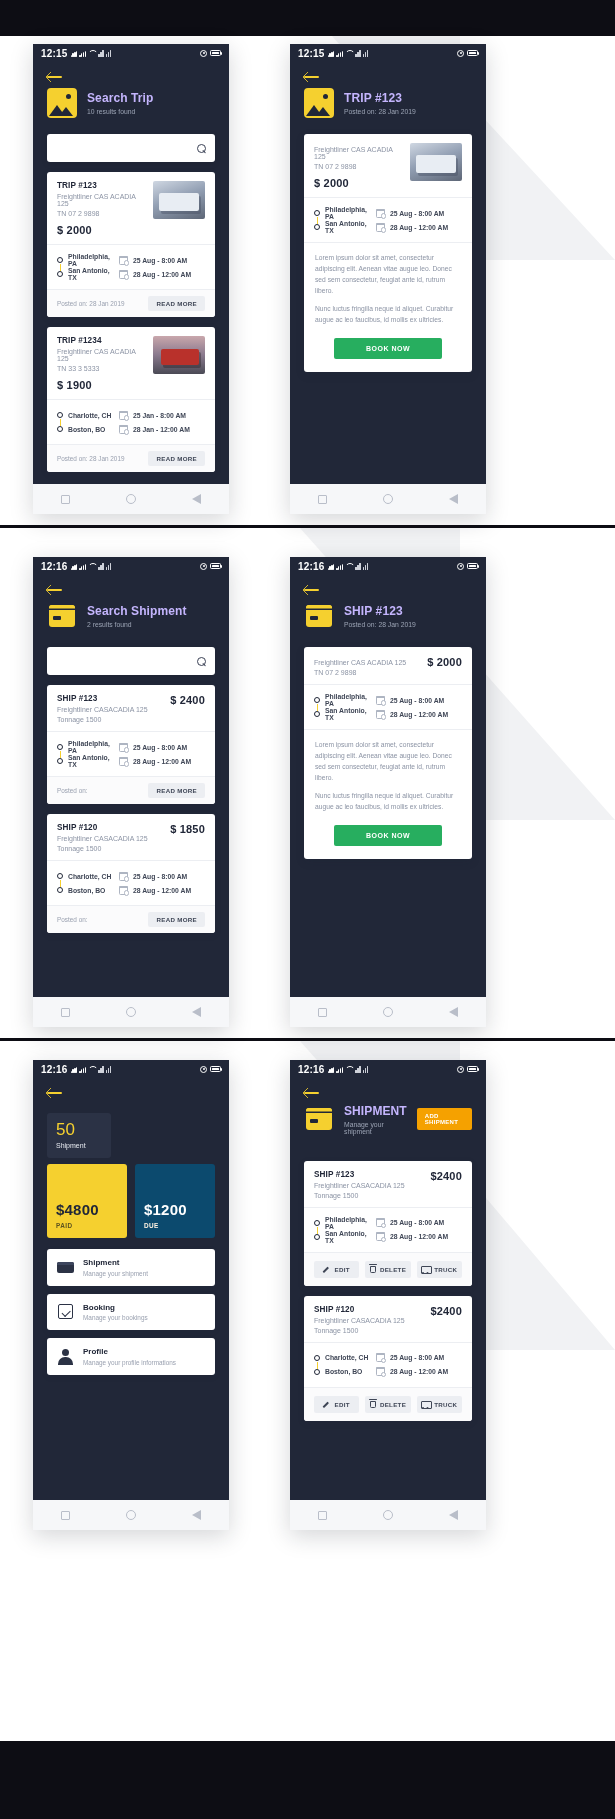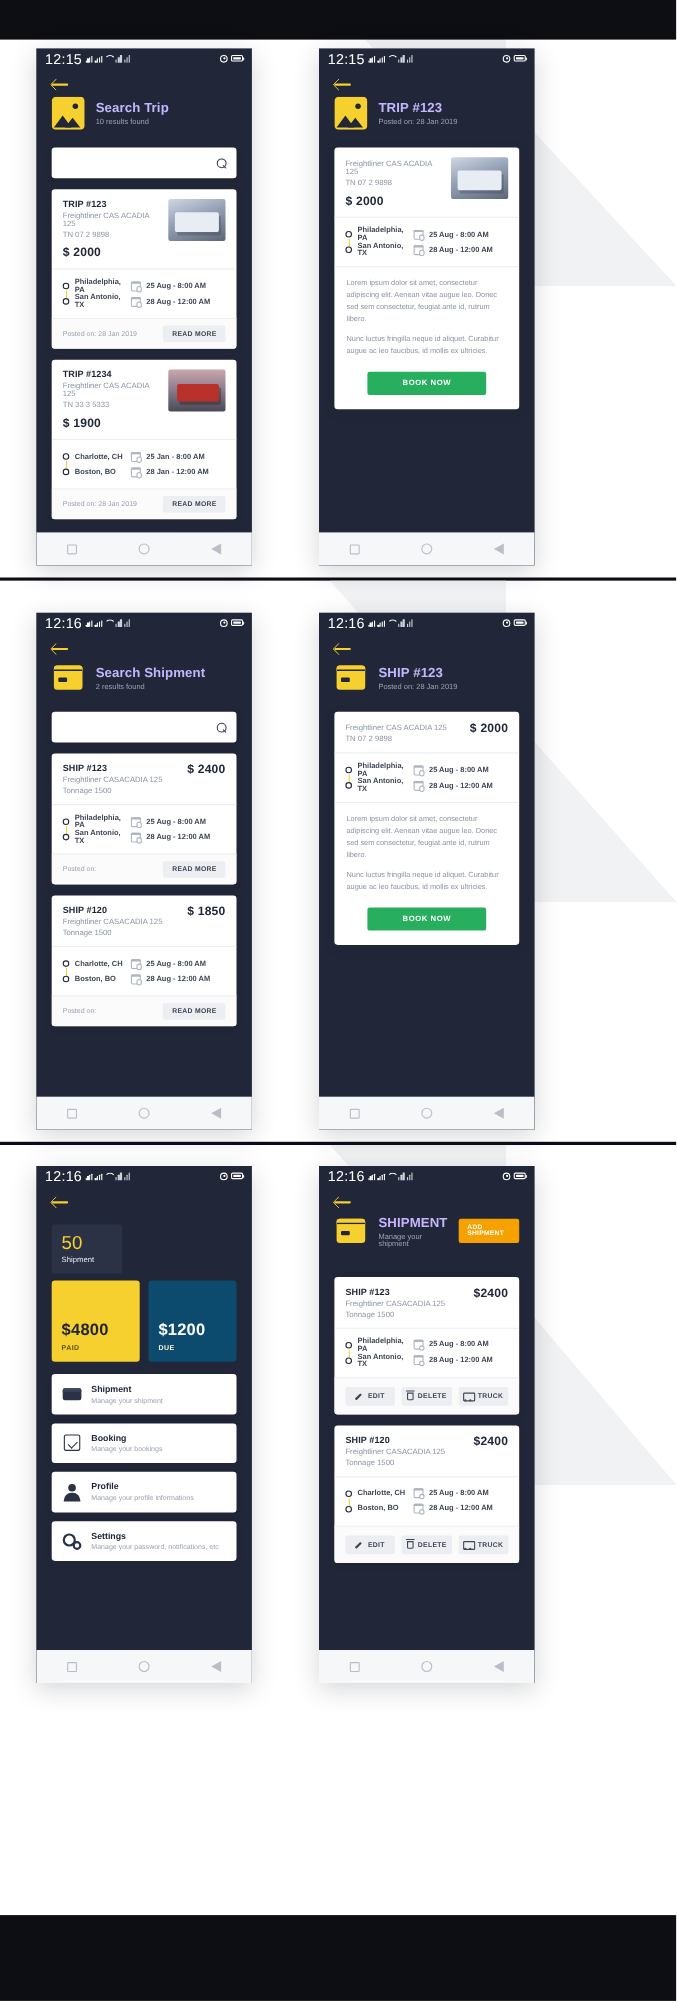--- a/index.html
+++ b/index.html
@@ -21,21 +21,21 @@
     position: absolute;
     width: 196px; height: 470px;
     background: #212738;
     overflow: hidden;
     box-shadow: 0 6px 22px rgba(20,25,40,.18);
   }
   .statusbar {
     height: 18px; display: flex; align-items: center;
     padding: 0 8px; color: #fff; font-size: 7px; letter-spacing: .2px;
   }
-  .statusbar .time { font-weight: 400; font-size: 13px; }
+  .statusbar .time { font-weight: 700; font-size: 10px; }
   .statusbar .sb-icons { display: flex; gap: 2px; align-items: center; margin-left: 3px; }
   .statusbar .right { margin-left: auto; display: flex; gap: 3px; align-items: center; }
   .bars { display: inline-flex; align-items: flex-end; gap: .7px; height: 7px; }
   .bars i { display: block; width: 1.2px; background: #fff; border-radius: .4px; }
   .bars i:nth-child(1){height:2px}.bars i:nth-child(2){height:3.2px}
   .bars i:nth-child(3){height:4.6px}.bars i:nth-child(4){height:6px}
   .wifi { width: 8px; height: 6px; position: relative; }
   .wifi::after{content:"";position:absolute;left:0;top:0;width:8px;height:8px;
     border:1.3px solid #fff;border-radius:50%;clip-path:polygon(0 0,100% 0,50% 55%);}
   .sig-blk { display:inline-flex; gap:.8px; align-items:flex-end; height:7px;}
@@ -803,30 +803,20 @@
       <div class="menu-item">
         <span class="mi mi-profile">
             <span class="h"></span>
             <span class="bd"></span>
           </span>
         <span class="mtxt">
           <div class="mt">Profile</div>
           <div class="ms">Manage your profile informations</div>
         </span>
       </div>
-      <div class="menu-item">
-        <span class="mi mi-settings">
-            <span class="g"></span>
-            <span class="g2"></span>
-          </span>
-        <span class="mtxt">
-          <div class="mt">Settings</div>
-          <div class="ms">Manage your password, notifications, etc</div>
-        </span>
-      </div>
     </div>
     <div class="navbar">
       <span class="nv-sq"></span>
       <span class="nv-ci"></span>
       <span class="nv-tr"></span>
     </div>
   </div>
 
   <div class="phone" style="left:290px; top:1060px;">
     <div class="statusbar">

